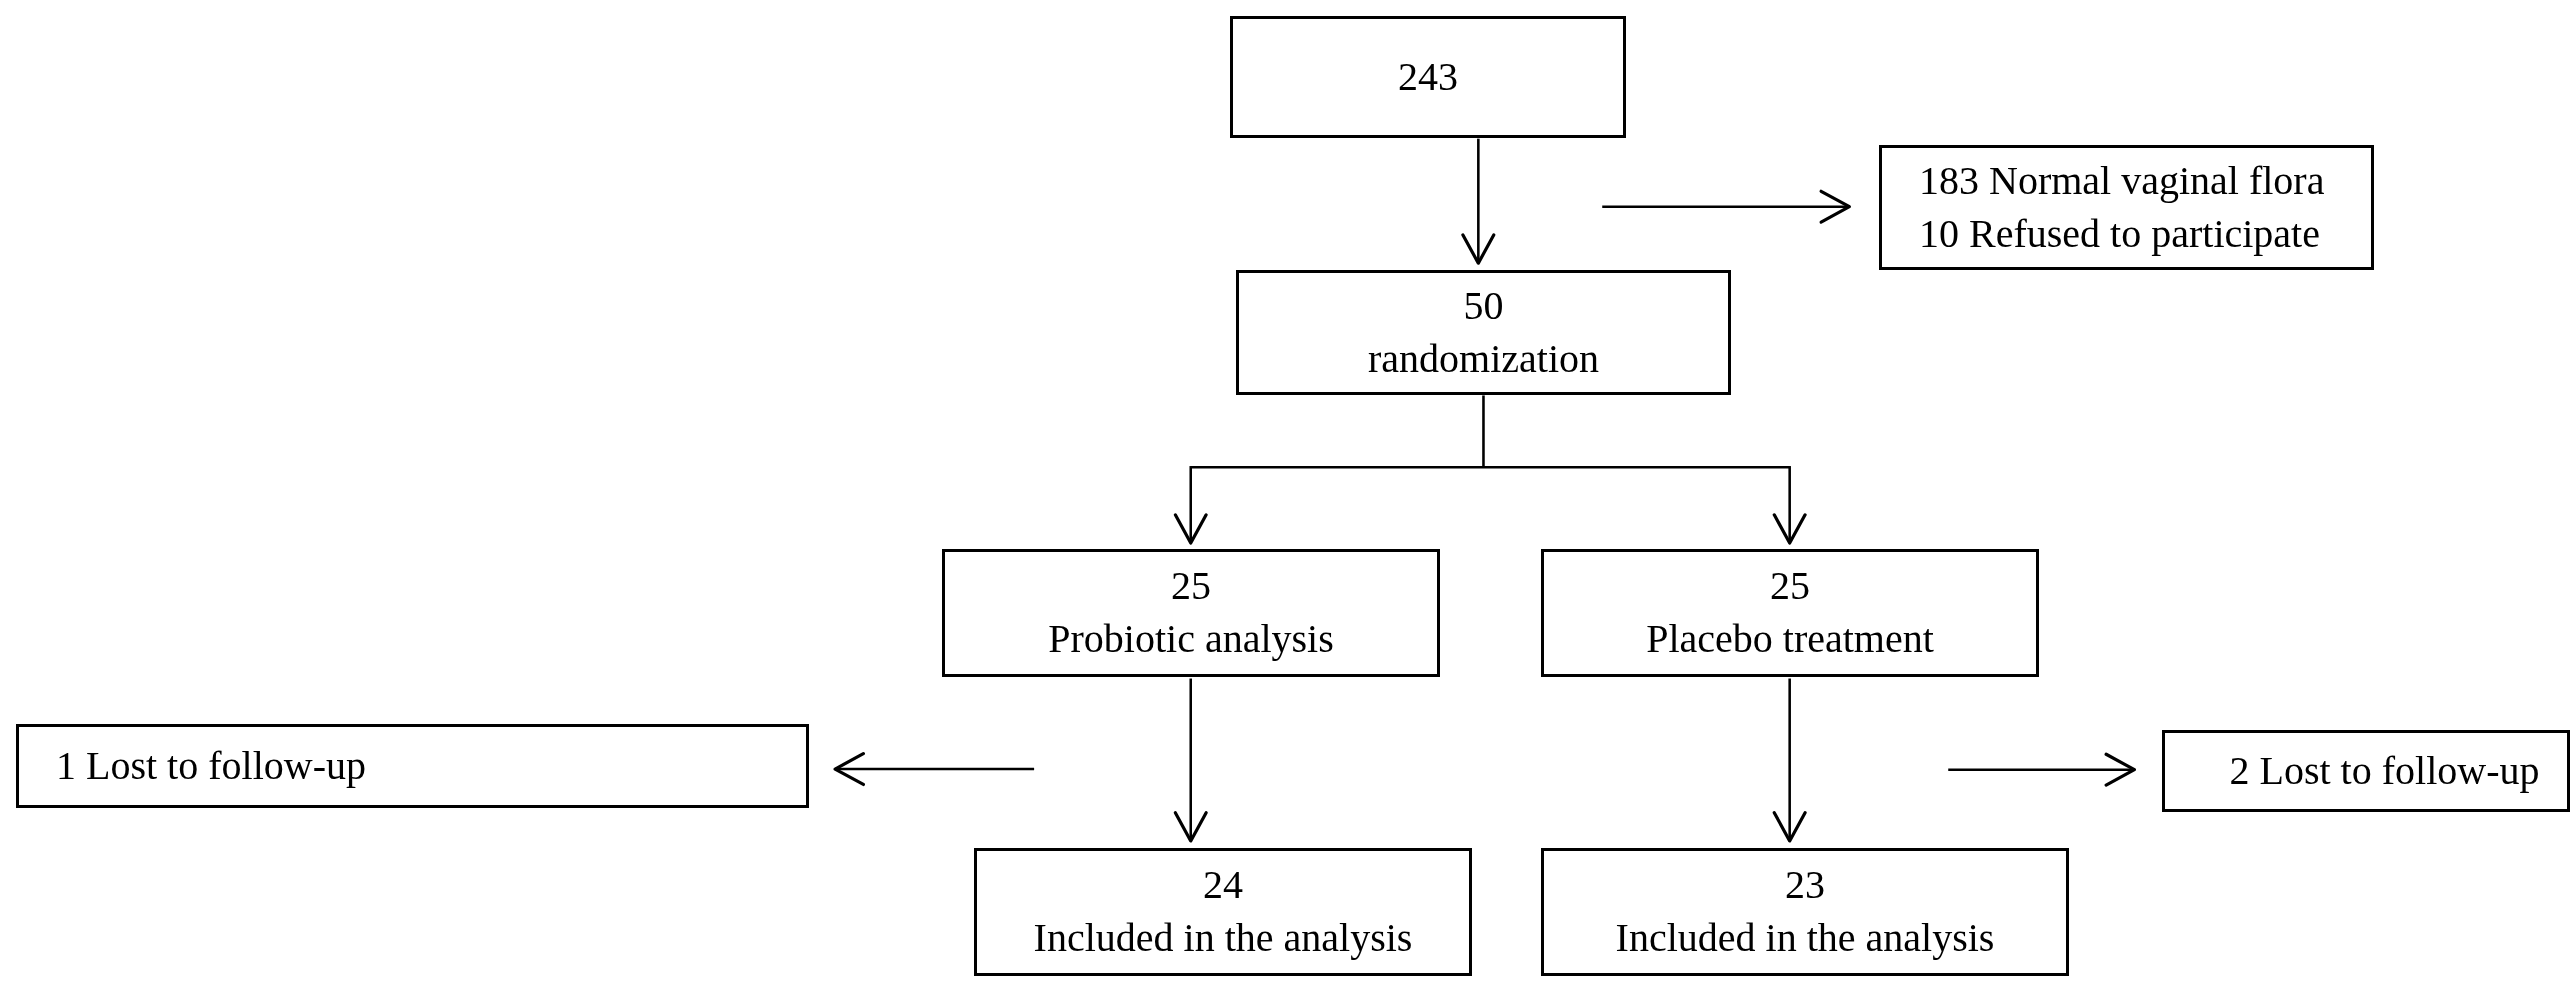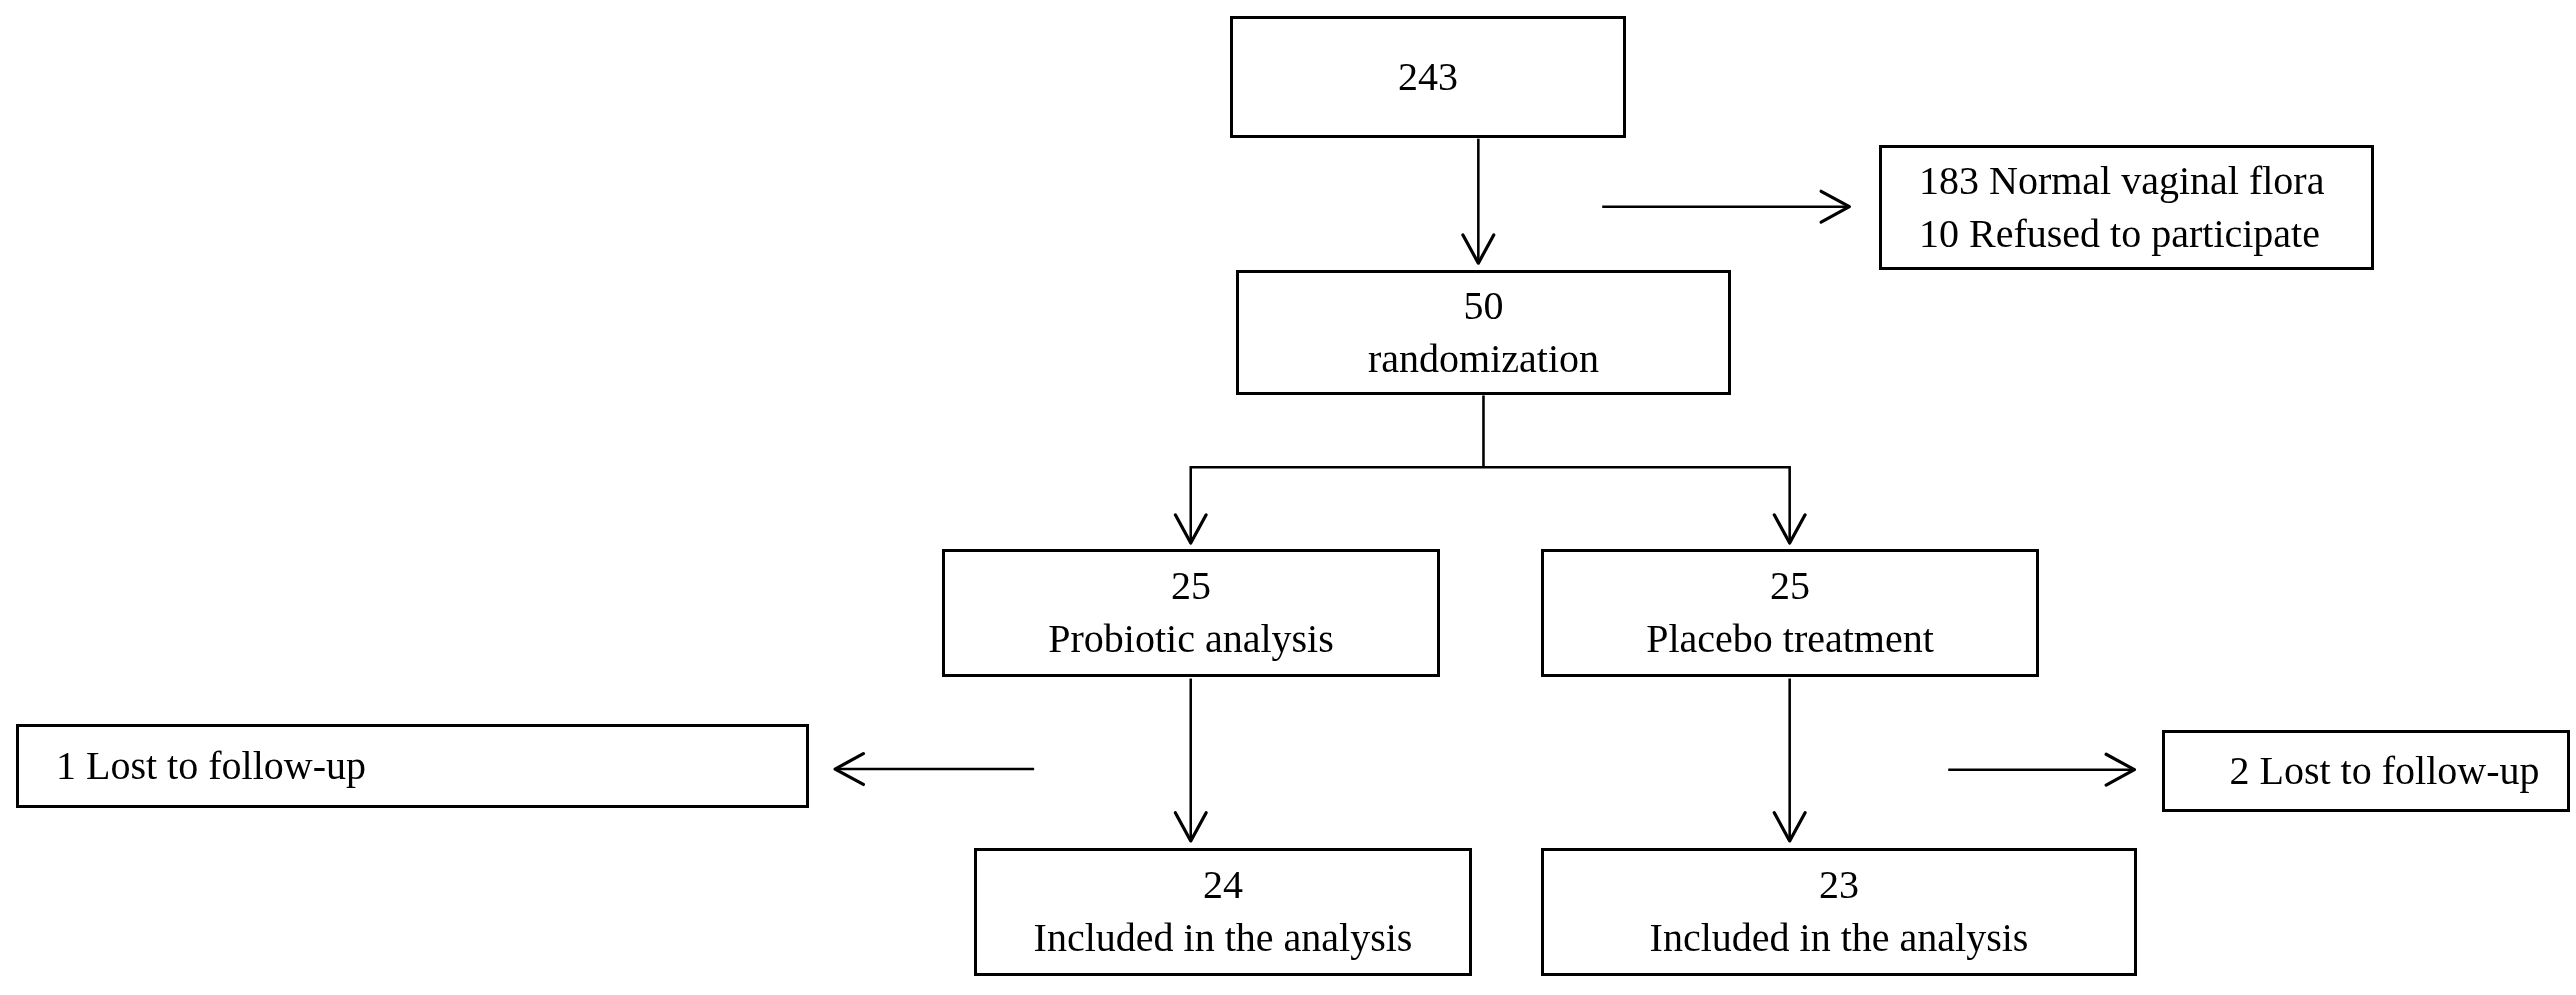--- a/index.html
+++ b/index.html
@@ -43,21 +43,21 @@
     padding-left: 37px;
   }
   #eligibility-box   { left: 1230px; top: 16px;   width: 396px;  height: 122px; }
   #excluded-box      { left: 1879px; top: 145px;  width: 495px;  height: 125px; }
   #randomization-box { left: 1236px; top: 270px;  width: 495px;  height: 125px; }
   #probiotic-box     { left: 942px; top: 549px;  width: 498px;  height: 128px; }
   #placebo-box       { left: 1541px; top: 549px;  width: 498px;  height: 128px; }
   #lost-left-box     { left: 16px;   top: 724px; width: 793px; height: 84px; }
   #lost-right-box    { left: 2162px; top: 730px; width: 408px;  height: 82px; align-items: center; }
   #analysis-left-box { left: 942px; top: 848px; width: 498px;  height: 128px; margin-left: 32px; }
-  #analysis-right-box{ left: 1541px; top: 848px; width: 596px;  height: 128px; }
+  #analysis-right-box{ left: 1541px; top: 848px; width: 528px;  height: 128px; }
   .connector {
     stroke: #000000;
     stroke-width: 4;
     fill: none;
   }
 </style>
 </head>
 <body>
 
 <div id="canvas">

